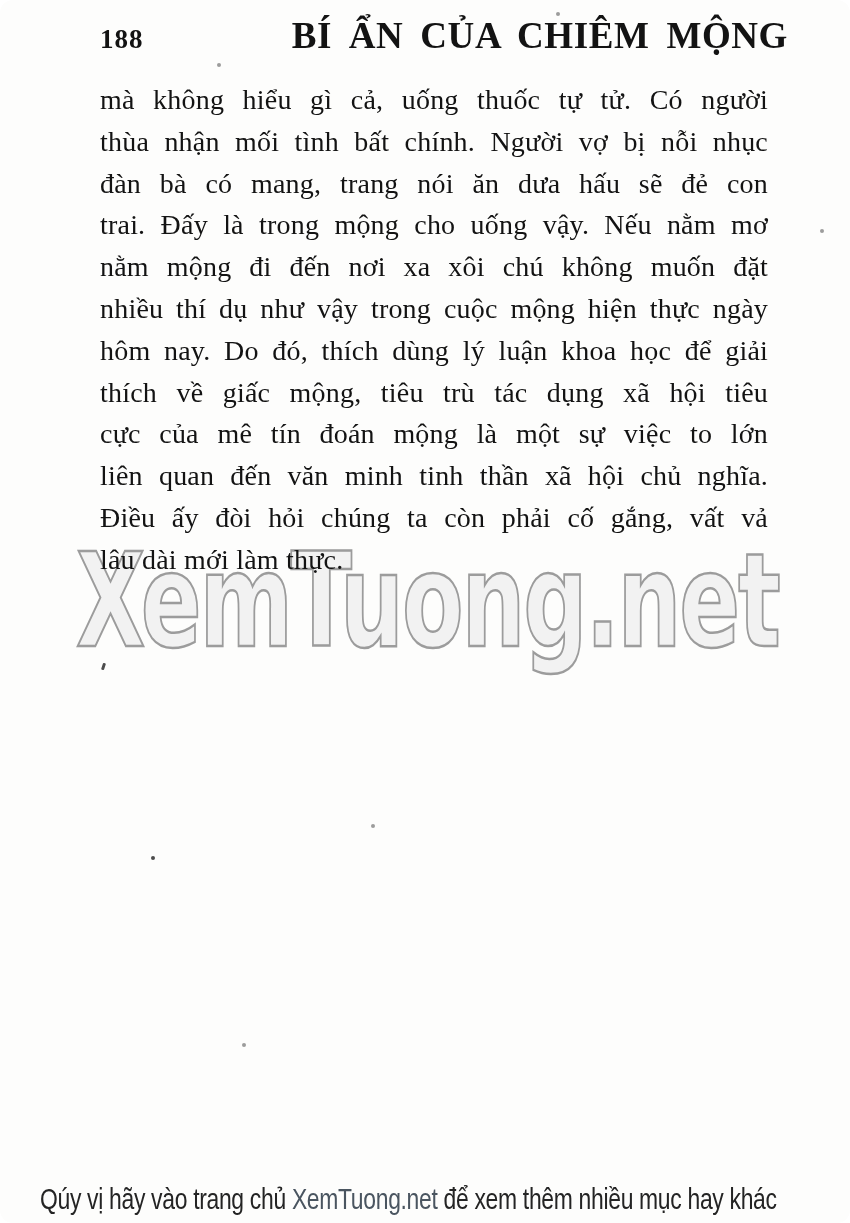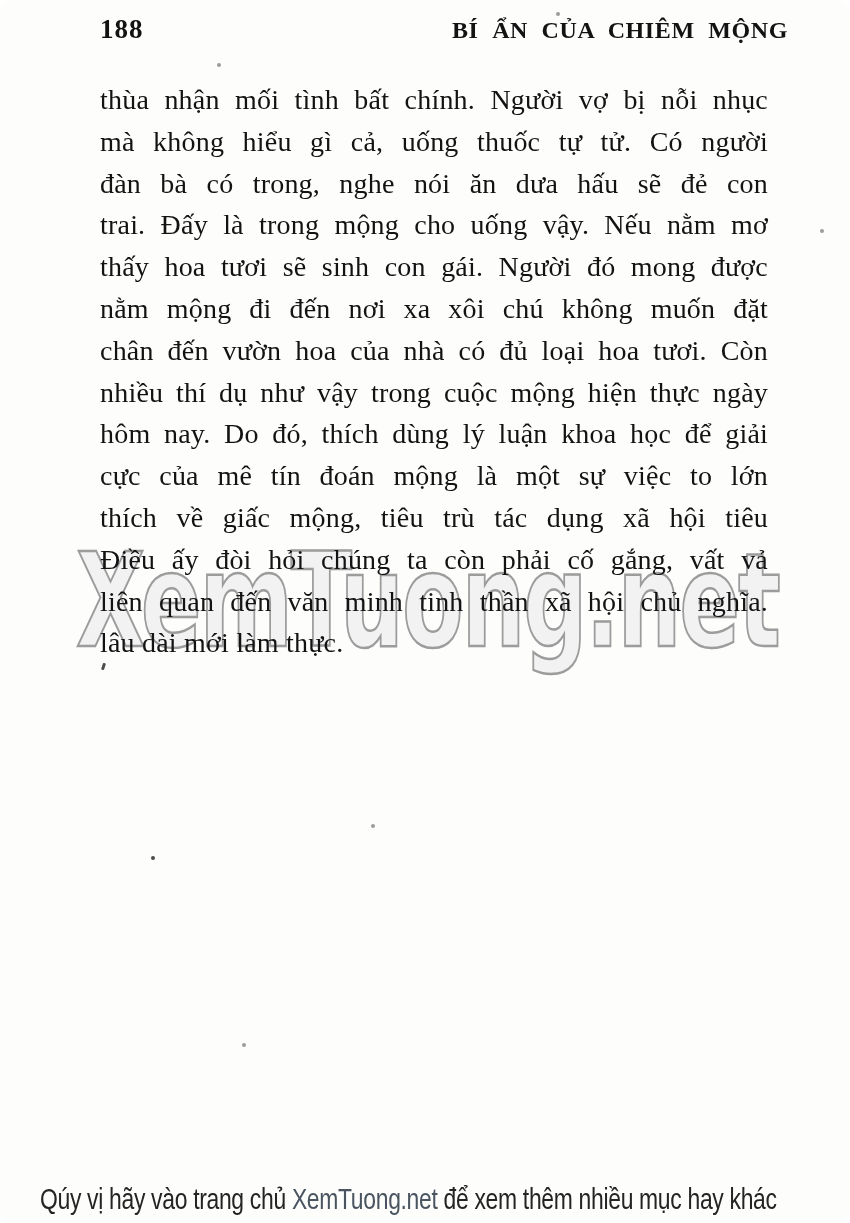--- a/index.html
+++ b/index.html
@@ -23,21 +23,21 @@
     justify-content: space-between;
     align-items: baseline;
     color: var(--ink, #121212);
   }
   .page-number {
     font-size: 27px;
     font-weight: bold;
     letter-spacing: 1px;
   }
   .running-title {
-    font-size: 24px;
+    font-size: 37px;
     font-weight: bold;
     letter-spacing: 0.6px;
     word-spacing: 7px;
     white-space: nowrap;
     text-align: center;
   }
 
   
   .watermark {
     position: absolute;
@@ -120,33 +120,31 @@
 <div class="page" style="--paper: #fdfdfc; --ink: #131313; --watermark-fill: #f2f2f2; --watermark-stroke: #9c9c9c; --footer-ink: #242424; --footer-site: #4a5560;">
 
   <div class="header-row">
     <span class="page-number">188</span>
     <span class="running-title">BÍ ẨN CỦA CHIÊM MỘNG</span>
   </div>
 
   <div class="watermark">XemTuong.net</div>
 
   <div class="body-text">
+      <div class="line">mà không hiểu gì cả, uống thuốc tự tử. Có người</div>
       <div class="line">thùa nhận mối tình bất chính. Người vợ bị nỗi nhục</div>
-      <div class="line">mà không hiểu gì cả, uống thuốc tự tử. Có người</div>
-      <div class="line">đàn bà có trong, nghe nói ăn dưa hấu sẽ đẻ con</div>
+      <div class="line">đàn bà có mang, trang nói ăn dưa hấu sẽ đẻ con</div>
       <div class="line">trai. Đấy là trong mộng cho uống vậy. Nếu nằm mơ</div>
-      <div class="line">thấy hoa tươi sẽ sinh con gái. Người đó mong được</div>
       <div class="line">nằm mộng đi đến nơi xa xôi chú không muốn đặt</div>
-      <div class="line">chân đến vườn hoa của nhà có đủ loại hoa tươi. Còn</div>
       <div class="line">nhiều thí dụ như vậy trong cuộc mộng hiện thực ngày</div>
       <div class="line">hôm nay. Do đó, thích dùng lý luận khoa học để giải</div>
+      <div class="line">thích về giấc mộng, tiêu trù tác dụng xã hội tiêu</div>
       <div class="line">cực của mê tín đoán mộng là một sự việc to lớn</div>
-      <div class="line">thích về giấc mộng, tiêu trù tác dụng xã hội tiêu</div>
+      <div class="line">liên quan đến văn minh tinh thần xã hội chủ nghĩa.</div>
       <div class="line">Điều ấy đòi hỏi chúng ta còn phải cố gắng, vất vả</div>
-      <div class="line">liên quan đến văn minh tinh thần xã hội chủ nghĩa.</div>
       <div class="line last">lâu dài mới làm thực.</div>
     </div>
 
   <div class="speck faint" style="left:217px; top:63px;"></div>
   <div class="speck faint" style="left:556px; top:12px;"></div>
   <div class="speck faint" style="left:820px; top:229px;"></div>
   <div class="speck faint" style="left:371px; top:824px;"></div>
   <div class="speck" style="left:151px; top:856px;"></div>
   <div class="speck faint" style="left:242px; top:1043px;"></div>
   <div class="speck tick" style="left:102px; top:663px;"></div>

